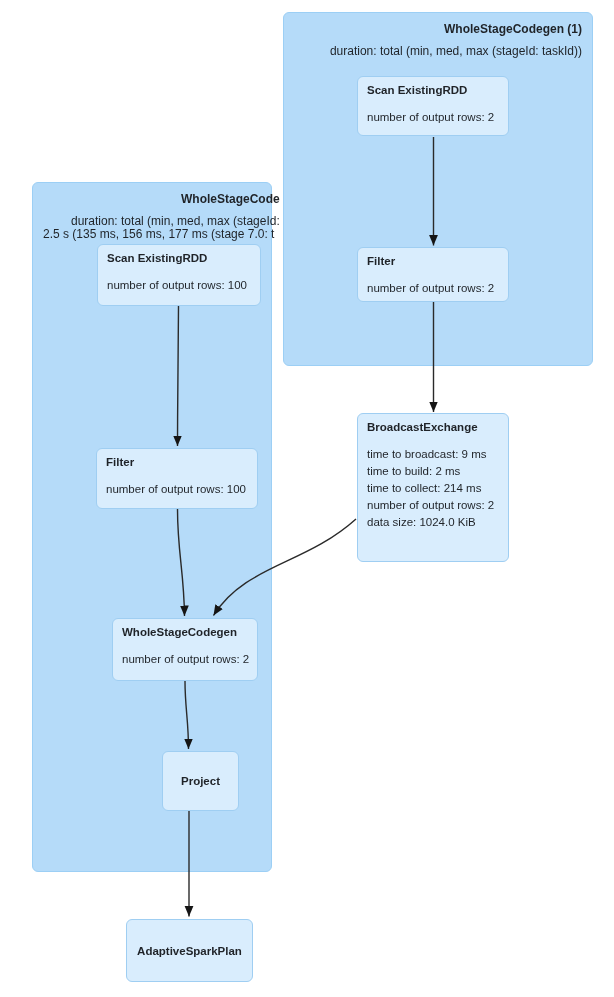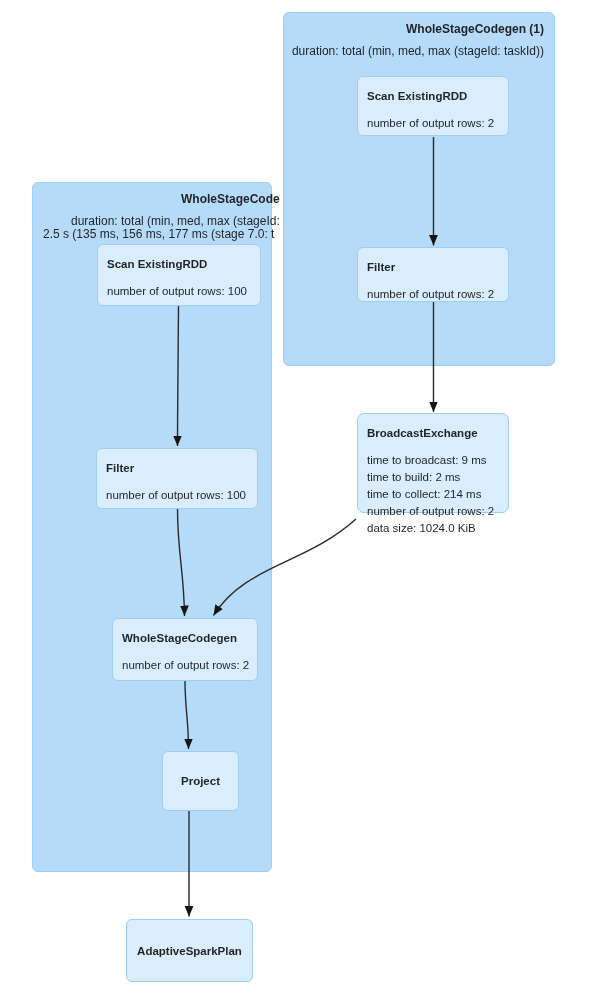--- a/index.html
+++ b/index.html
@@ -13,40 +13,40 @@
     box-sizing:border-box;
   }
   .c-title{font-weight:bold;font-size:12px;line-height:14px;white-space:pre;}
   .c-duration{font-size:12px;line-height:12.5px;white-space:pre;}
   .hdr-right{position:absolute;top:9px;right:10px;text-align:right;}
   .hdr-right .c-duration{margin-top:0;}
   .hdr-right .gap{height:9px;}
   .node{
     position:absolute;background:#d9edfd;border:1px solid #9fcef2;border-radius:6px;
     box-sizing:border-box;display:flex;flex-direction:column;justify-content:flex-start;
-    padding:12px 9px;z-index:3;
+    padding:6px 9px;z-index:3;
   }
   .node.center{justify-content:center;align-items:center;text-align:center;padding:8px 6px;}
   .n-title{font-weight:bold;font-size:11.5px;line-height:14px;white-space:nowrap;}
   .n-metrics{font-size:11.5px;line-height:17px;white-space:nowrap;margin-top:12px;}
   #edges{position:absolute;left:0;top:0;z-index:4;pointer-events:none;}
   .edge{fill:none;stroke:#2a2a2a;stroke-width:1.4px;}
 </style>
 </head>
 <body>
 
 <div id="canvas">
 
   <div class="cluster" style="left:32px;top:182px;width:240px;height:690px;z-index:1;">
     <div class="c-title abs" style="left:148px;top:9px;">WholeStageCode</div>
     <div class="c-duration abs" style="left:38px;top:32px;">duration: total (min, med, max (stageId:</div>
     <div class="c-duration abs" style="left:10px;top:44.5px;">2.5 s (135 ms, 156 ms, 177 ms (stage 7.0: t</div>
   </div>
 
-  <div class="cluster" style="left:283px;top:12px;width:272px;height:354px;z-index:2;">
+  <div class="cluster" style="left:283px;top:12px;width:310px;height:354px;z-index:2;">
     <div class="hdr-right">
       <div class="c-title">WholeStageCodegen (1)</div>
       <div class="gap"></div>
       <div class="c-duration">duration: total (min, med, max (stageId: taskId))</div>
     </div>
   </div>
 
   <div class="node" style="left:357px;top:76px;width:152px;height:60px;">
     <div class="n-title">Scan ExistingRDD</div>
     <div class="n-metrics">
@@ -54,21 +54,21 @@
     </div>
   </div>
 
   <div class="node" style="left:357px;top:247px;width:152px;height:55px;">
     <div class="n-title">Filter</div>
     <div class="n-metrics">
       <div>number of output rows: 2</div>
     </div>
   </div>
 
-  <div class="node" style="left:357px;top:413px;width:152px;height:100px;border-radius:7px;">
+  <div class="node" style="left:357px;top:413px;width:152px;height:149px;">
     <div class="n-title">BroadcastExchange</div>
     <div class="n-metrics">
       <div>time to broadcast: 9 ms</div>
       <div>time to build: 2 ms</div>
       <div>time to collect: 214 ms</div>
       <div>number of output rows: 2</div>
       <div>data size: 1024.0 KiB</div>
     </div>
   </div>
 

